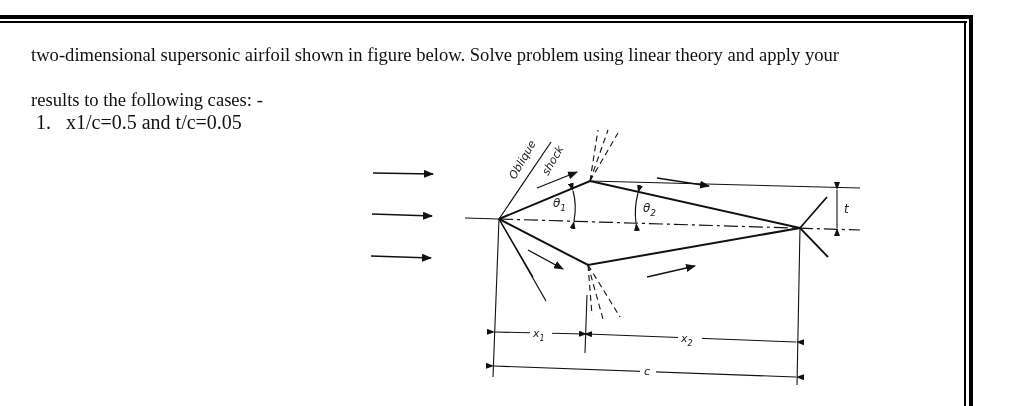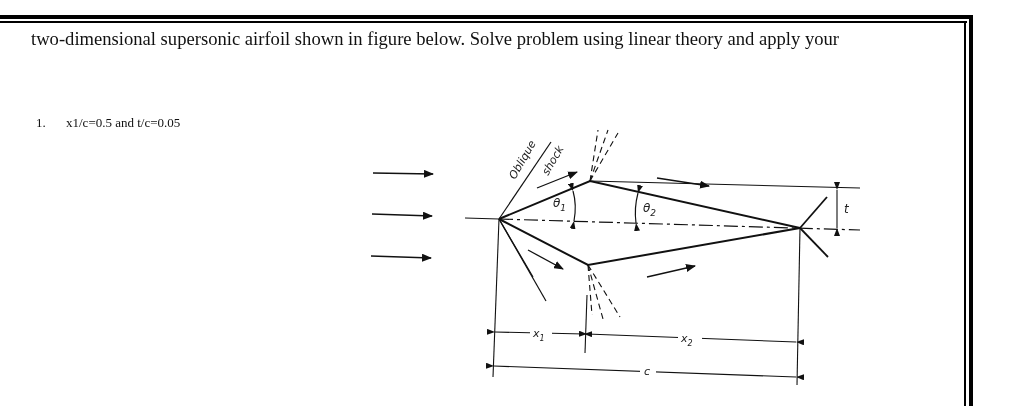--- a/index.html
+++ b/index.html
@@ -4,38 +4,39 @@
 <style>
   html, body { margin: 0; padding: 0; background: #ffffff; }
   body { width: 1033px; height: 406px; position: relative; overflow: hidden;
          font-family: "Liberation Serif", serif; color: #111111; }
   .frame-top-outer { position: absolute; left: 0; top: 15px; width: 973px; height: 4px; background: #000; }
   .frame-top-inner { position: absolute; left: 0; top: 21px; width: 967px; height: 2px; background: #000; }
   .frame-right-outer { position: absolute; left: 969px; top: 15px; width: 4px; height: 391px; background: #000; }
   .frame-right-inner { position: absolute; left: 964px; top: 21px; width: 2px; height: 385px; background: #000; }
   .question { position: absolute; left: 6px; top: 24px; width: 956px; font-size: 18.6px; line-height: 29px; }
   .q-line { white-space: nowrap; }
-  .q-indent { padding-left: 25px; }
+  .q-indent { padding-left: 25px; margin-top: 16px; }
   .sub { font-size: 11px; }
-  .cases { position: absolute; left: 36px; top: 109px; font-size: 13px; line-height: 27px; }
+  .cases { position: absolute; left: 36px; top: 109px; font-size: 20px; line-height: 27px; }
   .case { white-space: nowrap; }
   .case-num { display: inline-block; width: 30px; }
   svg.figure { position: absolute; left: 0; top: 0; }
   .fig-label { font-family: "DejaVu Sans", sans-serif; font-style: italic; fill: #222; }
 </style>
 </head>
 <body>
 
 <div class="frame-top-outer"></div>
 <div class="frame-top-inner"></div>
 <div class="frame-right-outer"></div>
 <div class="frame-right-inner"></div>
 
 <div class="question">
   <div class="q-line q-indent">two-dimensional supersonic airfoil shown in figure below. Solve problem using linear theory and apply your</div>
+  <div class="q-line q-indent">results to the following cases: -</div>
 </div>
 
 <div class="cases">
   <div class="case"><span class="case-num">1.</span><span>x1/c=0.5 and t/c=0.05</span></div>
 </div>
 
 <svg class="figure" width="1033" height="406" viewBox="0 0 1033 406">
   <defs>
     <marker id="ah" markerWidth="10" markerHeight="8" refX="9" refY="4" orient="auto" markerUnits="userSpaceOnUse">
       <path d="M0,0 L10,4 L0,8 Z" fill="#111"></path>

